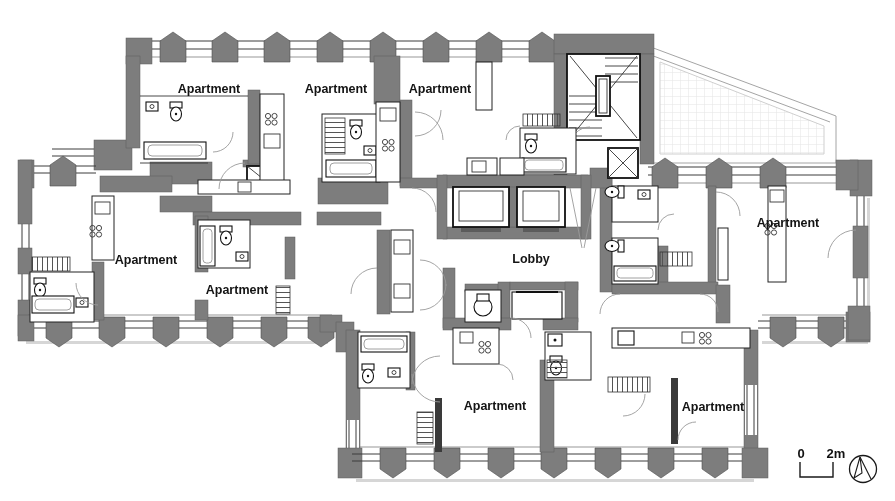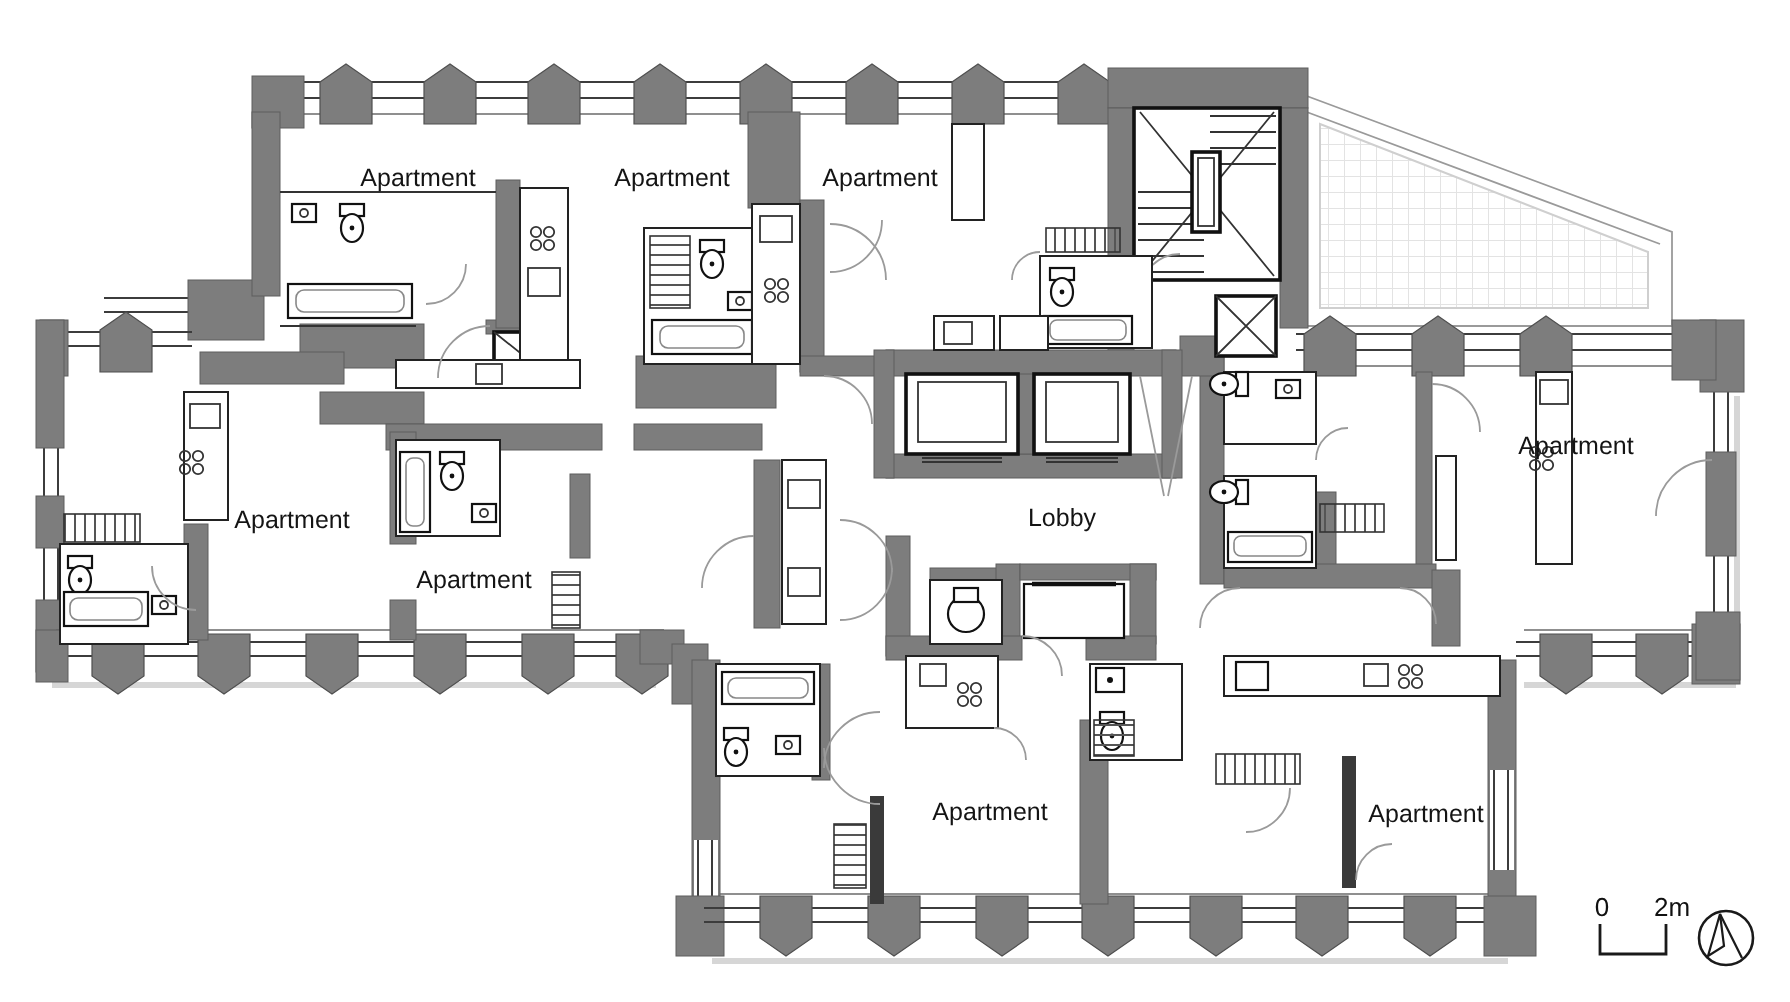--- a/index.html
+++ b/index.html
@@ -1,17 +1,17 @@
 <!DOCTYPE html>
 <html><head>
 <meta charset="utf-8">
 <style>
   html,body{margin:0;padding:0;background:#ffffff;}
   #stage{position:relative;width:895px;height:501px;background:#ffffff;overflow:hidden;
-         font-family:"Liberation Sans", sans-serif;}
+         font-family:"Liberation Sans", sans-serif;font-weight:bold;}
   svg{position:absolute;left:0;top:0;}
   .w   {fill:#7d7d7d;stroke:#5e5e5e;stroke-width:.5;}
   .wp  {fill:#7d7d7d;stroke:#4f4f4f;stroke-width:.6;}
   .glz {stroke:#3c3c3c;stroke-width:1;fill:none;}
   .inl {stroke:#6a6a6a;stroke-width:.7;fill:none;}
   .blk {fill:#ffffff;stroke:#111111;stroke-width:1.8;}
   .thin{fill:#ffffff;stroke:#222222;stroke-width:1;}
   .fx  {fill:#ffffff;stroke:#111111;stroke-width:1.1;}
   .fxl {fill:none;stroke:#888888;stroke-width:.8;}
   .det {stroke:#333333;stroke-width:.9;fill:none;}

